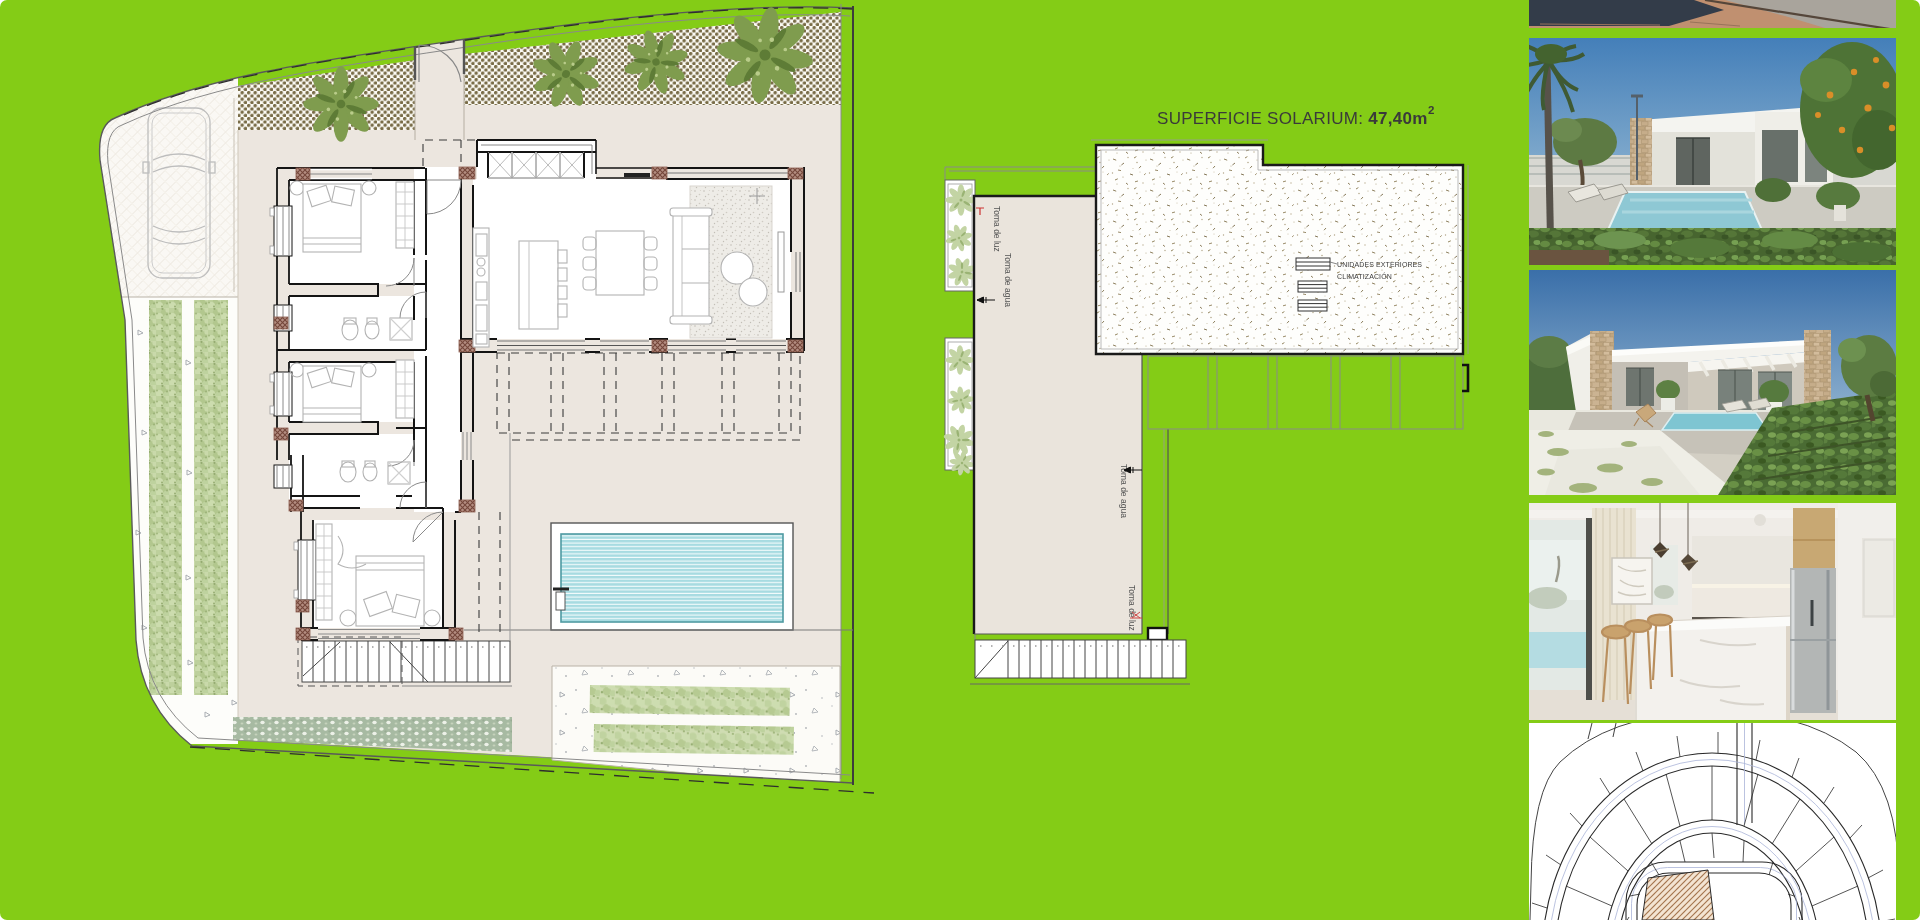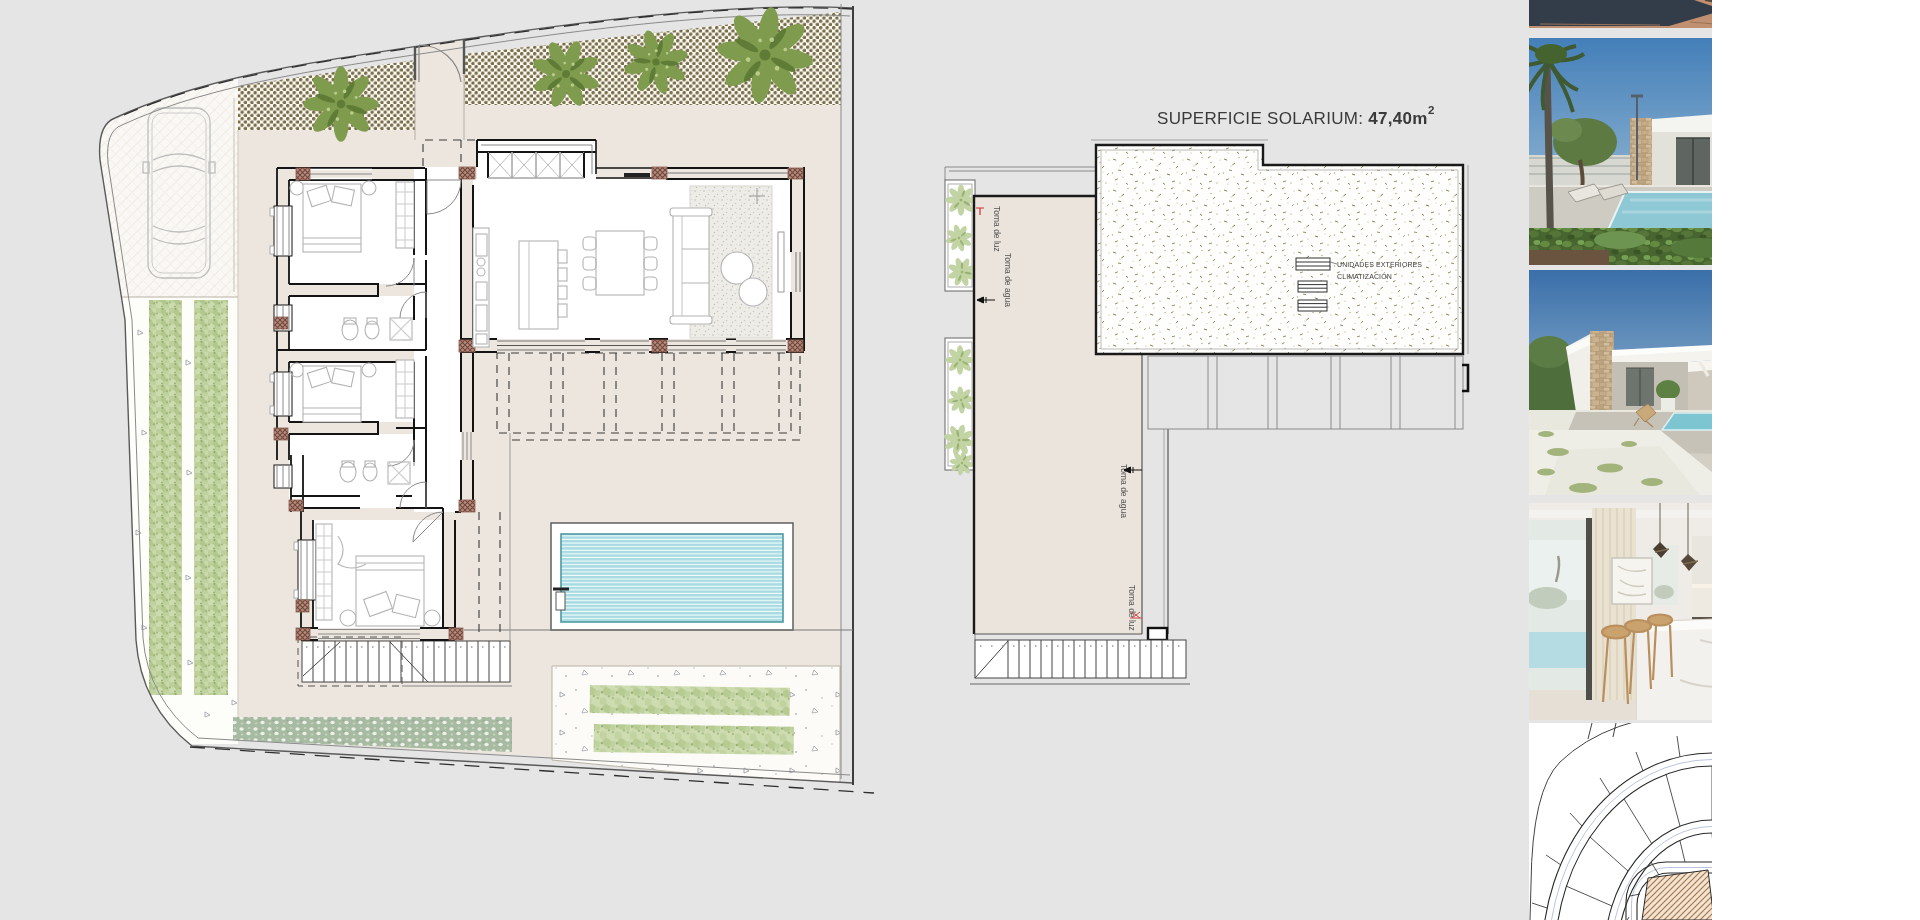--- a/index.html
+++ b/index.html
@@ -1,17 +1,17 @@
 <!DOCTYPE html>
 <html><head>
 <meta charset="utf-8">
 <style>
   html,body{margin:0;padding:0;background:#ffffff;}
-  #canvas{position:relative;width:1712px;height:920px;overflow:hidden;background:#e5e5e5;
-    font-family:"Liberation Sans", sans-serif;}
+  #canvas{position:relative;width:1920px;height:920px;overflow:hidden;background:#84cc16;
+    font-family:"Liberation Sans", sans-serif;border-radius:7px;}
   svg{display:block;}
 </style>
 </head>
 <body>
 <div id="canvas">
 <svg width="1920" height="920" viewBox="0 0 1920 920" xmlns="http://www.w3.org/2000/svg">
 <defs>
 
 <pattern id="dots" width="6.5" height="6.5" patternUnits="userSpaceOnUse">
   <rect width="6.5" height="6.5" fill="#fbfaf4"></rect>

